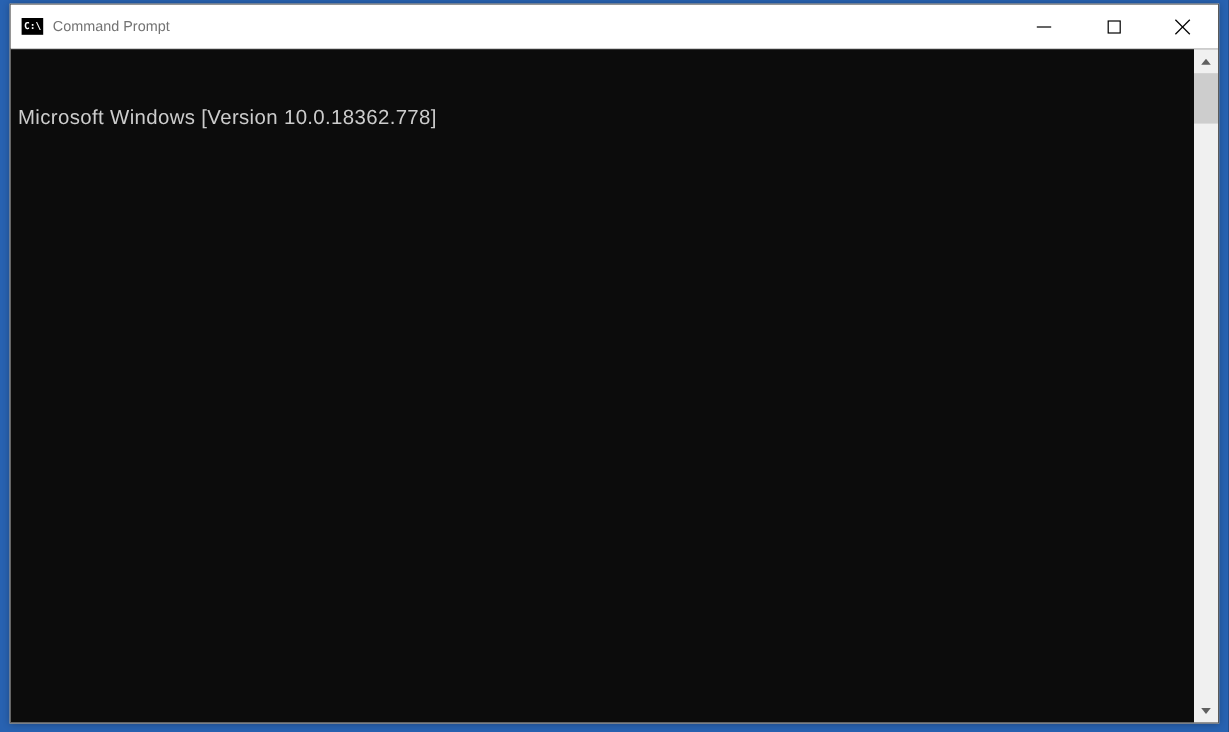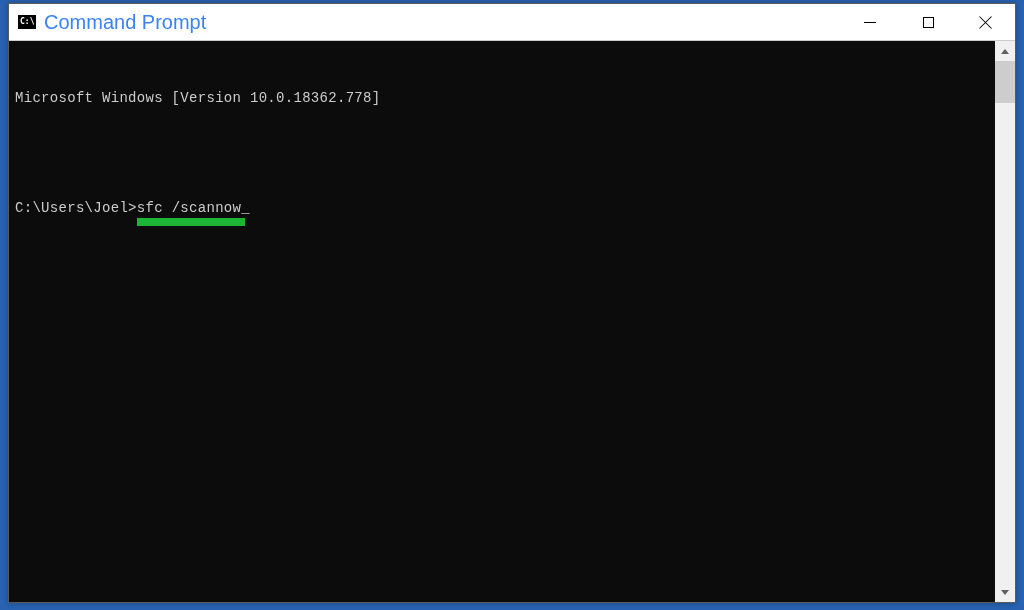--- a/index.html
+++ b/index.html
@@ -47,22 +47,22 @@
     }
     .titlebar-icon-text {
       color: #ffffff;
       font-size: 8px;
       font-family: Consolas, monospace;
       line-height: 1;
       font-weight: bold;
     }
     .titlebar-title {
       flex: 1;
-      font-size: 20px;
-      color: #3b82f6;
+      font-size: 12px;
+      color: #737373;
       font-weight: 400;
     }
     .titlebar-buttons {
       display: flex;
       height: 100%;
     }
     .titlebar-button {
       width: 58px;
       height: 100%;
       display: flex;
@@ -102,22 +102,22 @@
     .terminal-area {
       flex: 1;
       display: flex;
       background: #0c0c0c;
       border-top: 1px solid #cccccc;
       overflow: hidden;
     }
     .terminal-content {
       flex: 1;
       padding: 2px 6px;
-      font-family: Liberation Mono, monospace;
-      font-size: 14px;
+      font-family: Liberation Sans, sans-serif;
+      font-size: 17px;
       color: #cccccc;
       line-height: 22px;
       white-space: pre;
       letter-spacing: 0.3px;
     }
     .terminal-line {
       white-space: pre;
     }
     .prompt-line {
       position: relative;
@@ -198,21 +198,20 @@
       </button>
       <button class="titlebar-button close">
         <span class="close-glyph"></span>
       </button>
     </div>
   </div>
   <div class="terminal-area">
     <div class="terminal-content">
       <div class="terminal-line">Microsoft Windows [Version 10.0.18362.778]</div>
       <div class="terminal-line"></div>
-      <div class="terminal-line prompt-line"><span>C:\Users\Joel&gt;</span><span class="highlight"><span>sfc /scannow</span><span class="highlight-bar"></span></span><span class="cursor-underscore">_</span></div>
     </div>
     <div class="scrollbar">
       <div class="scroll-btn">
         <div class="scroll-arrow-up"></div>
       </div>
       <div class="scroll-track">
         <div class="scroll-thumb"></div>
       </div>
       <div class="scroll-btn">
         <div class="scroll-arrow-down"></div>

